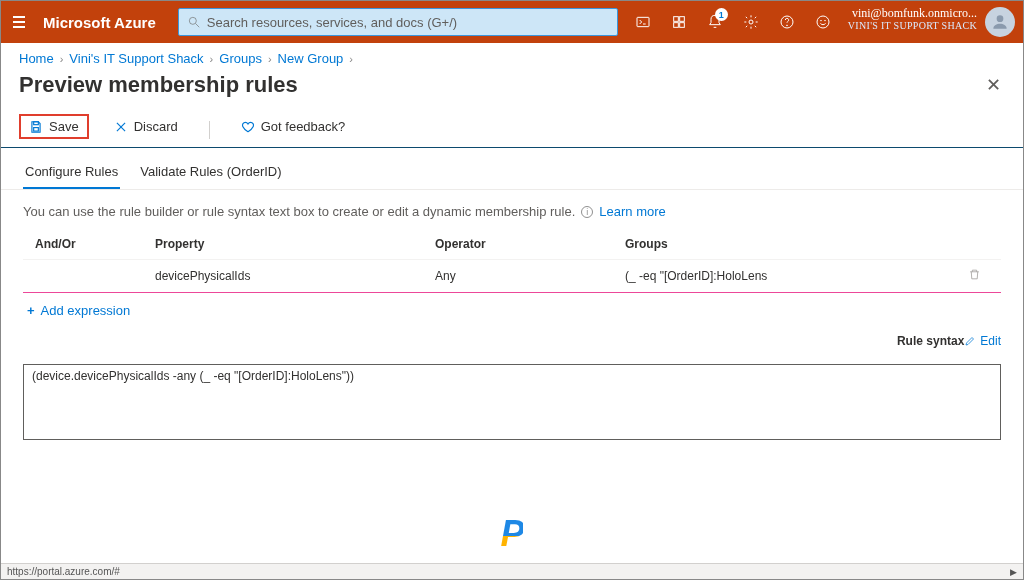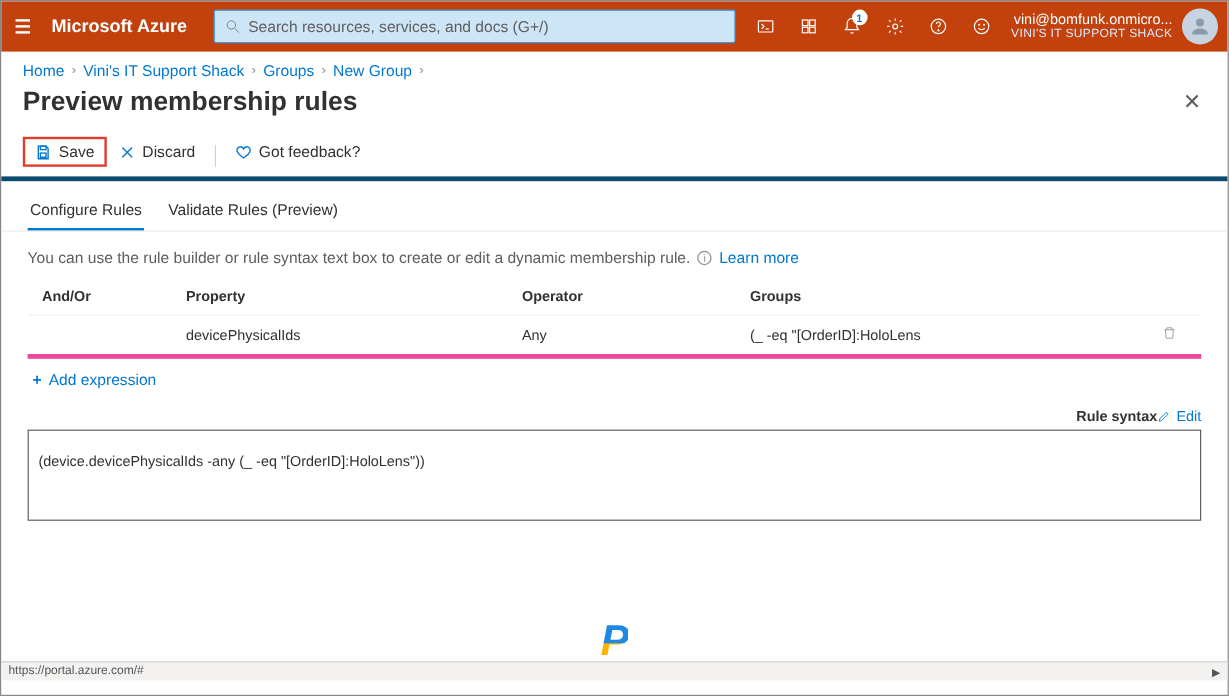--- a/index.html
+++ b/index.html
@@ -41,36 +41,36 @@
   .searchwrap svg { width:14px; height:14px; stroke:#605e5c; fill:none; }
   .searchwrap input {
     border:none; background:transparent; outline:none; flex:1;
     font-size:13px; color:#605e5c; padding-left:6px;
   }
   .searchwrap input::placeholder { color:#605e5c; }
   .top-icons { display:flex; align-items:center; gap:2px; margin-left:auto;}
   .tbtn { width:34px; height:40px; display:flex; align-items:center; justify-content:center; cursor:pointer; position:relative;}
   .tbtn svg { width:16px; height:16px; stroke:#fff; fill:none; stroke-width:1.5;}
   .badge { position:absolute; top:6px; right:4px; background:#fff; color:#0078d4; border-radius:50%; width:13px; height:13px; font-size:9px; font-weight:bold; display:flex; align-items:center; justify-content:center;}
-  .userblock { display:flex; align-items:center; gap:8px; margin-left:6px; cursor:pointer;}
+  .userblock { display:flex; gap:8px; margin-left:6px; cursor:pointer;font-family:Liberation Serif, serif;}
   .userblock .txt { text-align:right; line-height:1.1; font-size:11px;}
   .userblock .txt .line1 { font-size:12px;}
   .userblock .txt .line2 { font-size:10px; color:#dbeafe; letter-spacing:0.3px;}
   .avatar { width:30px; height:30px; border-radius:50%; background:#c7d3e0; display:flex; align-items:center; justify-content:center;}
   .avatar svg { width:20px; height:20px; fill:#8a9aad;}
   
   .crumbs { display:flex; align-items:center; gap:6px; padding:8px 18px 2px; font-size:13px;}
   .crumbs a { color:#0078d4; text-decoration:none; cursor:pointer;}
   .crumbs .sep { color:#888; font-size:11px;}
   
   .titlebar { display:flex; align-items:center; justify-content:space-between; padding:2px 18px 10px;}
   .titlebar h1 { font-size:22px; font-weight:600; color:#323130;}
   .closex { font-size:18px; color:#605e5c; cursor:pointer; padding:4px;}
   
-  .cmdbar { display:flex; align-items:flex-end; padding:4px 18px 8px; border-bottom:4px solid #0c4a6e; gap:0;}
+  .cmdbar { display:flex; align-items:flex-end; padding:4px 18px 8px; border-bottom:1px solid #0c4a6e; gap:15px;}
   .cmdbtn { display:flex; align-items:center; gap:6px; padding:5px 10px; font-size:13px; color:#323130; cursor:pointer;}
   .cmdbtn svg { width:14px; height:14px; }
   .save-highlight { border:2px solid #e03e2d; padding:3px 8px;}
   .cmd-div { width:1px; height:18px; background:#d2d0ce; margin:0 6px;}
   
   .tabs { display:flex; gap:18px; padding:10px 22px 0; border-bottom:1px solid #edebe9;}
   .tab { padding:6px 2px 8px; font-size:13px; cursor:pointer; color:#323130; border-bottom:2px solid transparent;}
   .tab.active { border-bottom-color:#0078d4; font-weight:400;}
   
   .bodyarea { padding:14px 22px;}
@@ -79,36 +79,36 @@
   .info-icon { width:12px; height:12px; border:1px solid #909090; border-radius:50%; display:inline-flex; align-items:center; justify-content:center; font-size:9px; color:#909090;}
   
   .rtable { margin-top:10px;}
   .rhead, .rrow { display:flex; align-items:center; padding:8px 12px; font-size:12px;}
   .rhead { color:#323130; font-weight:600; border-bottom:1px solid #f3f2f1;}
   .col-andor { width:120px;}
   .col-prop { width:280px;}
   .col-op { width:190px;}
   .col-val { flex:1;}
   .col-del { width:30px; text-align:center;}
-  .rrow { color:#323130; border-bottom:4px solid #ec4899;}
+  .rrow { color:#323130; border-bottom:1px solid #ec4899;}
   .del-icon svg { width:13px; height:13px; stroke:#a19f9d; fill:none;}
   .addexpr { display:flex; align-items:center; gap:6px; color:#0078d4; font-size:13px; padding:10px 4px; cursor:pointer;}
   .addexpr .plus { font-weight:bold;}
   
   .rsyn-head { display:flex; justify-content:flex-end; align-items:center; margin-top:6px; font-size:12px;}
   .rsyn-head .lbl { font-weight:600;}
   .rsyn-head .editlnk { color:#0078d4; cursor:pointer; display:flex; align-items:center; gap:4px;}
   .rsyn-head .editlnk svg { width:12px; height:12px; stroke:#0078d4; fill:none;}
-  .rsyn-box { border:1px solid #605e5c; min-height:76px; padding:18px 8px; font-size:12px; color:#323130; margin-top:4px;}
+  .rsyn-box { border:1px solid #605e5c; min-height:76px; padding:4px 8px; font-size:12px; color:#323130; margin-top:16px;}
   
   .plogo { position:absolute; left:50%; bottom:24px; transform:translateX(-50%); font-size:36px; font-weight:800; font-style:italic;
            background:linear-gradient(180deg,#1e88e5 0%, #1e88e5 55%, #ffb300 55%, #ffb300 100%);
            -webkit-background-clip:text; background-clip:text; color:transparent; letter-spacing:-1px;}
   
-  .statusbar { position:absolute; bottom:12px; left:0; right:0; height:16px; background:#f3f2f1; border-top:1px solid #d2d0ce; font-size:10px; color:#555; display:flex; align-items:center; padding:0 6px; justify-content:space-between;}
+  .statusbar { position:absolute; bottom:0; left:0; right:0; height:16px; background:#f3f2f1; border-top:1px solid #d2d0ce; font-size:10px; color:#555; display:flex; align-items:center; padding:0 6px; justify-content:space-between;}
   .statusbar .tri { font-size:9px; color:#555;}
 </style>
 </head>
 <body>
 
 <div class="topbar">
   <div class="hamburger">
       <span></span>
       <span></span>
       <span></span>
@@ -216,21 +216,21 @@
   <div class="cmdbtn">
     <svg viewBox="0 0 24 24" stroke="#0078d4" fill="none" stroke-width="2">
         <path d="M12 20s-7-4.5-9-9c-1.5-3.4 1-7 4.5-7 2 0 3.5 1.2 4.5 3 1-1.8 2.5-3 4.5-3 3.5 0 6 3.6 4.5 7-2 4.5-9 9-9 9z"></path>
       </svg>
     <span>Got feedback?</span>
   </div>
 </div>
 
 <div class="tabs">
   <div class="tab active">Configure Rules</div>
-  <div class="tab">Validate Rules (Preview)</div>
+  <div class="tab">Validate Rules (OrderID)</div>
 </div>
 
 <div class="bodyarea">
   <div class="hint">
     <span>You can use the rule builder or rule syntax text box to create or edit a dynamic membership rule.</span>
     <span class="info-icon">i</span>
     <a>Learn more</a>
   </div>
 
   <div class="rtable">

